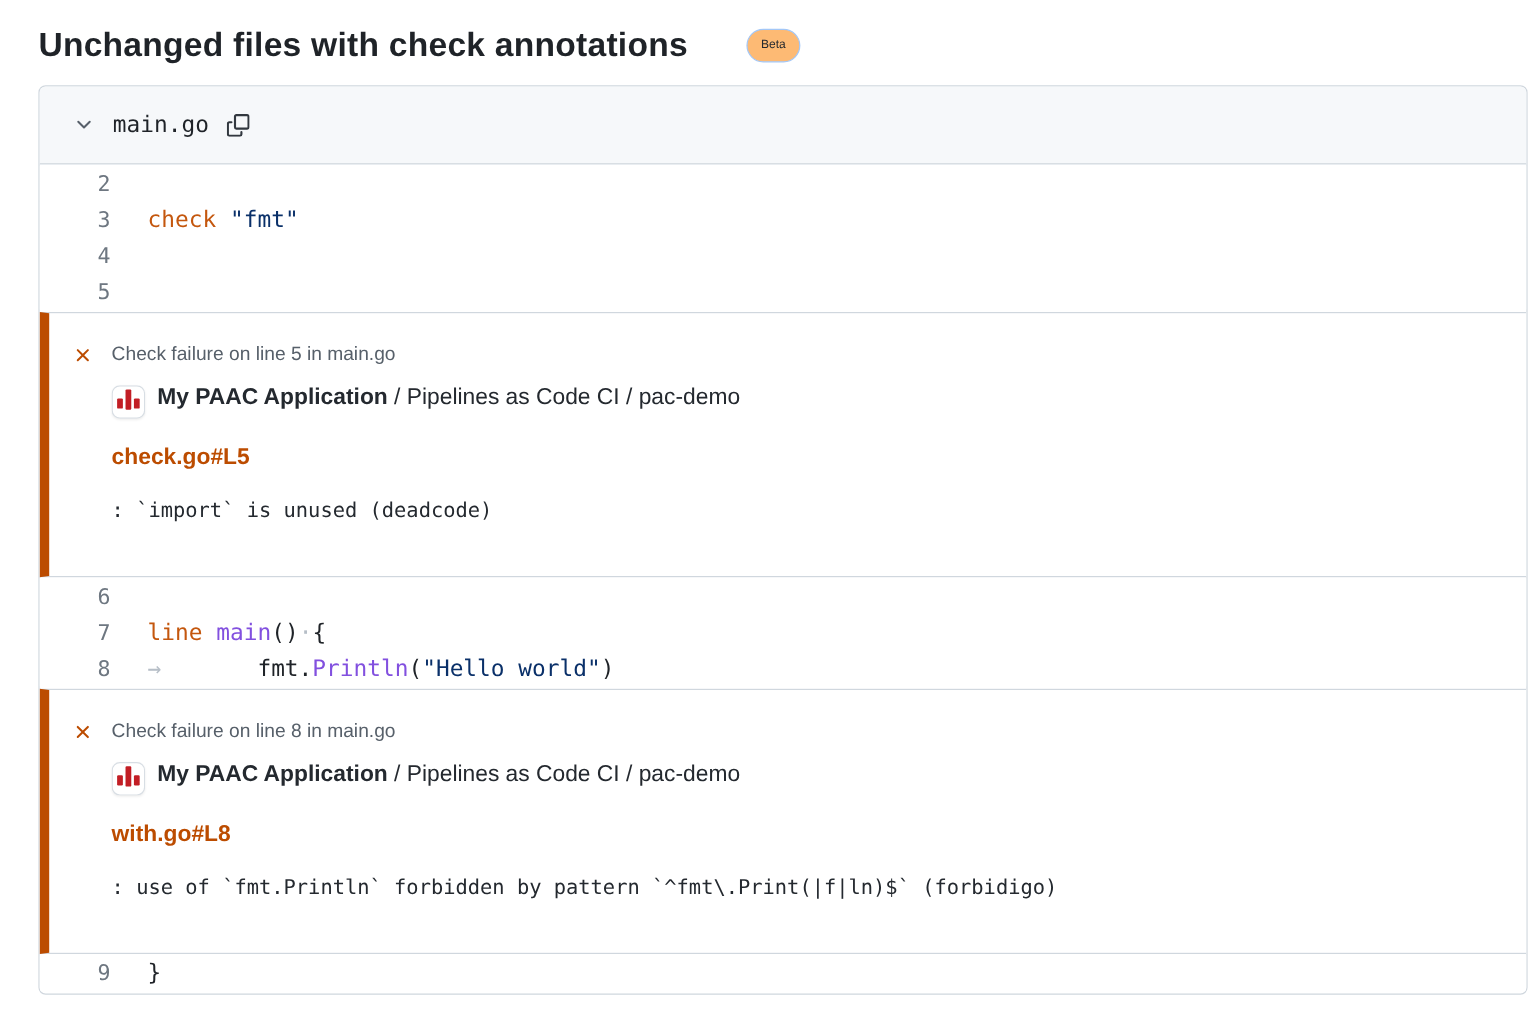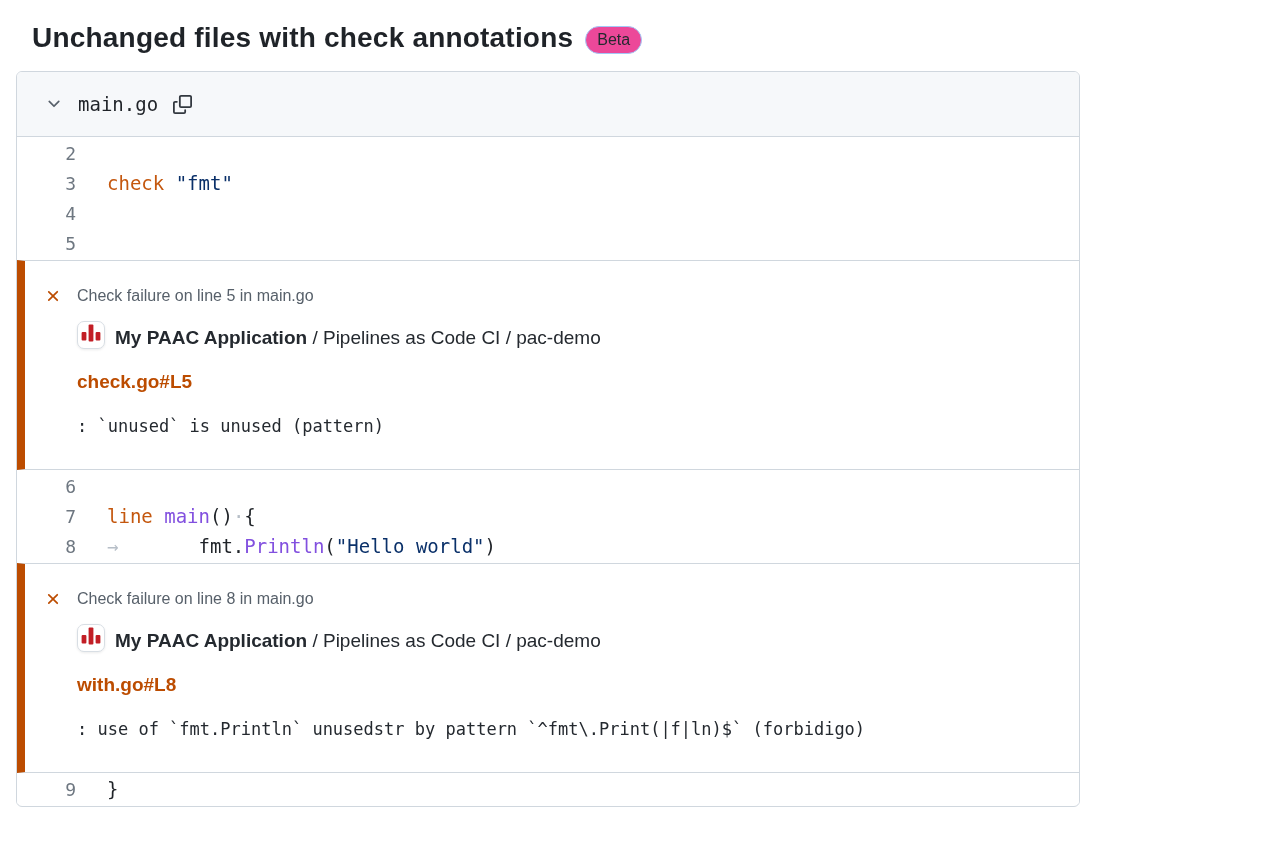--- a/index.html
+++ b/index.html
@@ -23,38 +23,38 @@
   *{box-sizing:border-box;margin:0;padding:0;}
   html,body{background:#ffffff;}
   body{
     width:1275px;min-height:842px;
     font-family:"Liberation Sans",sans-serif;
     color:var(--fg);
     overflow:hidden;
   }
   .page-title-row{
     margin:22px 0 0 32px;
-    display:flex;align-items:flex-end;
+    display:flex;align-items:center;gap:37px;
   }
   h2.page-title{
     font-size:28px;font-weight:700;color:var(--fg);
     letter-spacing:.2px;
   }
   .beta-badge{
     margin-left:12px;
-    font-size:16px;line-height:14px;
+    font-size:10px;line-height:14px;
     color:#24292f;
     border:1px solid var(--beta-border);
     border-radius:999px;
     padding:6px 11px 6px;
-    background:#ec4899;
+    background:#fdba74;
   }
   .file-panel{
-    margin:17px 0 0 16px;
-    width:1064px;
+    margin:17px 0 0 32px;
+    width:1241px;
     border:1px solid var(--border);
     border-radius:6px;
     overflow:hidden;
     background:#fff;
   }
   .file-header{
     height:65px;
     background:var(--header-bg);
     border-bottom:1px solid var(--border);
     display:flex;align-items:center;
@@ -96,31 +96,31 @@
   .tok-operator{color:var(--syntax-operator);}
   .tok-entity{color:var(--syntax-entity);}
   .tok-plain{color:var(--syntax-plain);}
   .tok-ws{color:var(--syntax-ws);}
   
   .annotation{
     background:#fff;
     border-top:1px solid var(--border);
     border-bottom:1px solid var(--border);
     border-left:8px solid var(--severe);
-    padding-bottom:33px;
+    padding-bottom:44px;
   }
   .ann-head{
     margin:26px 0 0 19px;
     display:flex;align-items:center;gap:15px;
   }
   .ann-head .x-ic{color:var(--severe);display:inline-flex;flex:none;}
   .ann-title{font-size:16px;color:var(--muted);}
   .ann-app{
     margin:16px 0 0 52px;
-    display:flex;align-items:flex-end;gap:10px;
+    display:flex;align-items:flex-start;gap:10px;
   }
   .avatar{display:inline-flex;flex:none;filter:drop-shadow(0 1px 1px rgba(0,0,0,.08));}
   .app-line{font-size:19px;color:#24292f;}
   .app-name{font-weight:700;}
   .ann-link{
     display:block;
     margin:22px 0 0 52px;
     font-size:19px;font-weight:700;
     color:var(--severe);text-decoration:none;
     width:max-content;
@@ -193,21 +193,21 @@
               <g fill="var(--avatar-red)">
                 <rect x="11.6" y="3.5" width="4.8" height="17" rx="1"></rect>
                 <rect x="4.6" y="11" width="4.8" height="8.5" rx="1"></rect>
                 <rect x="18.6" y="11" width="4.8" height="8.5" rx="1"></rect>
               </g>
             </svg>
           </span>
           <span class="app-line"><span class="app-name">My PAAC Application</span><span class="app-ctx"> / Pipelines as Code CI / pac-demo</span></span>
         </div>
         <a class="ann-link" href="#">check.go#L5</a>
-        <div class="ann-msg">: `unused` is unused (pattern)</div>
+        <div class="ann-msg">: `import` is unused (deadcode)</div>
       </div>
       <div class="code-block">
         <div class="code-row">
           <span class="ln">6</span>
           <span class="code"></span>
         </div>
         <div class="code-row">
           <span class="ln">7</span>
           <span class="code"><span class="tok-keyword">line</span><span class="tok-plain"> </span><span class="tok-entity">main</span><span class="tok-plain">()</span><span class="tok-ws">·</span><span class="tok-plain">{</span></span>
         </div>
@@ -232,21 +232,21 @@
               <g fill="var(--avatar-red)">
                 <rect x="11.6" y="3.5" width="4.8" height="17" rx="1"></rect>
                 <rect x="4.6" y="11" width="4.8" height="8.5" rx="1"></rect>
                 <rect x="18.6" y="11" width="4.8" height="8.5" rx="1"></rect>
               </g>
             </svg>
           </span>
           <span class="app-line"><span class="app-name">My PAAC Application</span><span class="app-ctx"> / Pipelines as Code CI / pac-demo</span></span>
         </div>
         <a class="ann-link" href="#">with.go#L8</a>
-        <div class="ann-msg">: use of `fmt.Println` unusedstr by pattern `^fmt\.Print(|f|ln)$` (forbidigo)</div>
+        <div class="ann-msg">: use of `fmt.Println` forbidden by pattern `^fmt\.Print(|f|ln)$` (forbidigo)</div>
       </div>
       <div class="code-block">
         <div class="code-row">
           <span class="ln">9</span>
           <span class="code"><span class="tok-plain">}</span></span>
         </div>
       </div>
     </div>
 </div>
 

